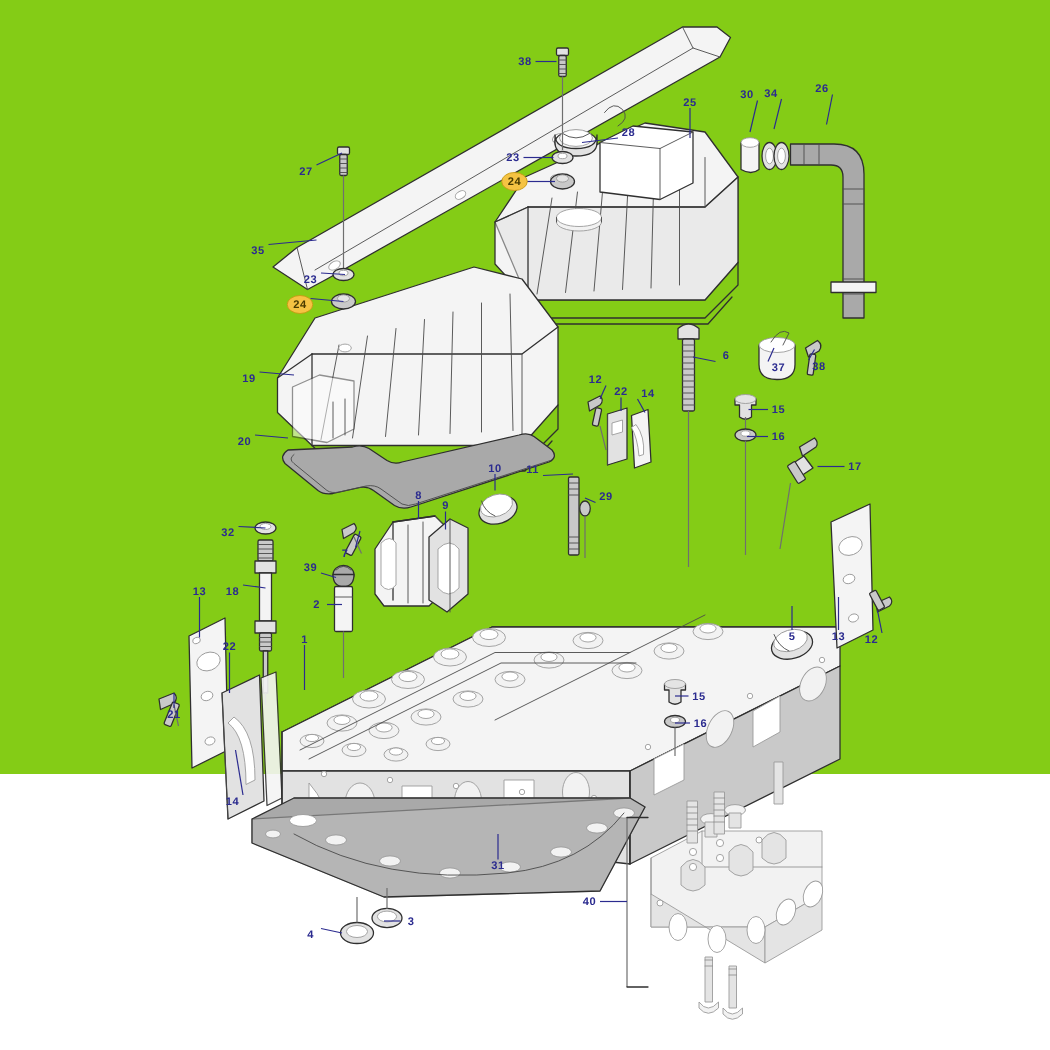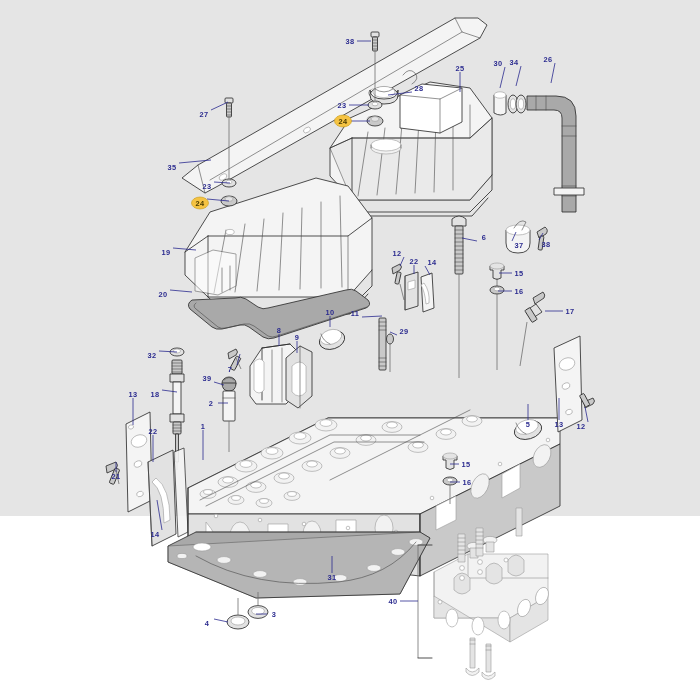--- a/index.html
+++ b/index.html
@@ -1,18 +1,18 @@
 <!DOCTYPE html>
 <html><head>
 <meta charset="utf-8">
 <style>
   html,body{margin:0;padding:0;background:#ffffff;}
   body{width:700px;height:700px;overflow:hidden;
        font-family:"Liberation Sans", sans-serif;}
-  #diagram-root{position:relative;width:700px;height:516px;background:#e5e5e5;}
+  #diagram-root{position:relative;width:700px;height:516px;background:#84cc16;}
   svg#parts-svg{position:absolute;left:0;top:0;width:700px;height:700px;}
   .lbl{font-family:"Liberation Sans", sans-serif;font-size:7.4px;font-weight:bold;
        fill:#2b2b8f;letter-spacing:0.3px;}
   .lbl-hl{font-family:"Liberation Sans", sans-serif;font-size:7.4px;font-weight:bold;
        fill:#4a3c00;letter-spacing:0.3px;}
   .leader{stroke:#2b2b8f;stroke-width:0.8;fill:none;}
   .leader-d{stroke:#6f6f6f;stroke-width:0.8;fill:none;}
   .hl-pill{fill:#f5c343;stroke:#c79a14;stroke-width:0.6;}
   .ln{fill:none;stroke:#2f2f2f;stroke-width:0.85;stroke-linejoin:round;stroke-linecap:round;}
   .ln-t{fill:none;stroke:#4a4a4a;stroke-width:0.6;stroke-linejoin:round;stroke-linecap:round;}

